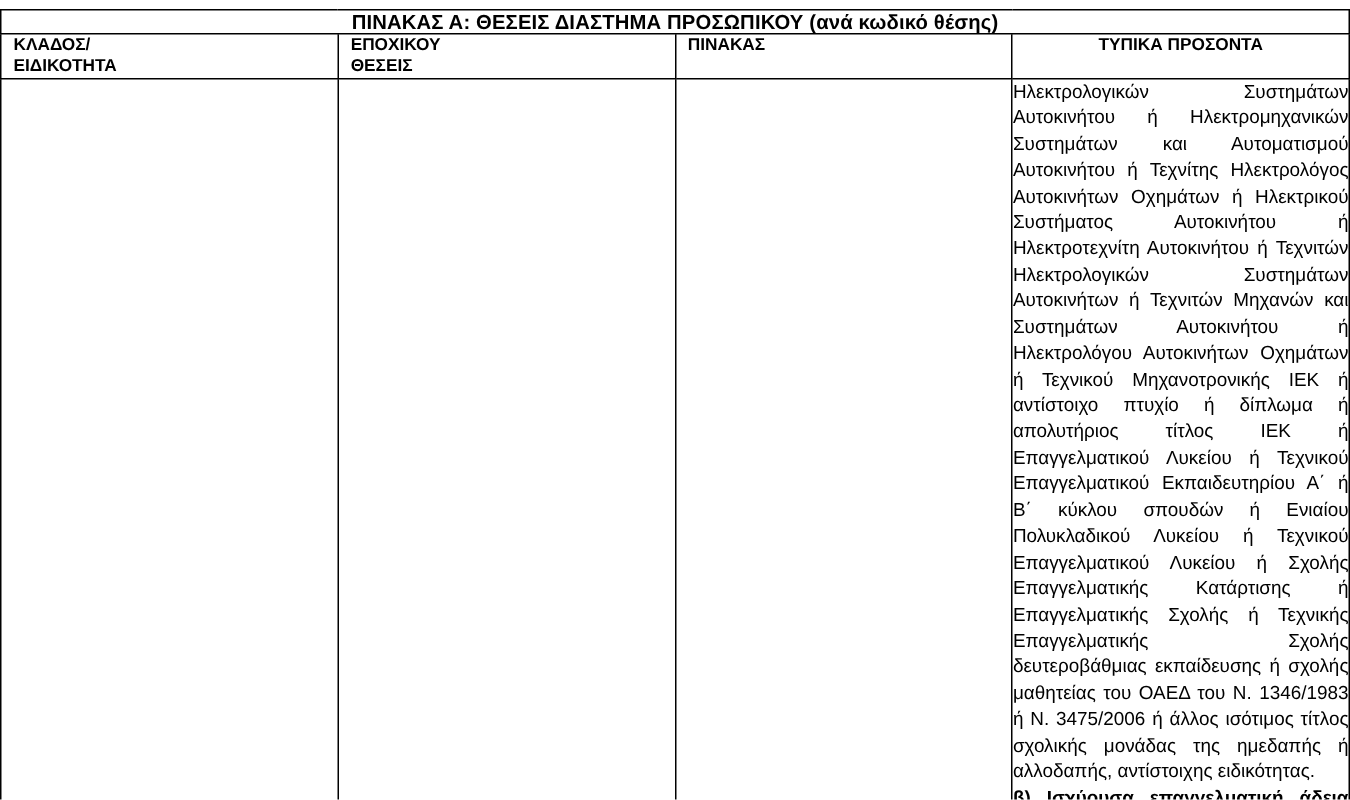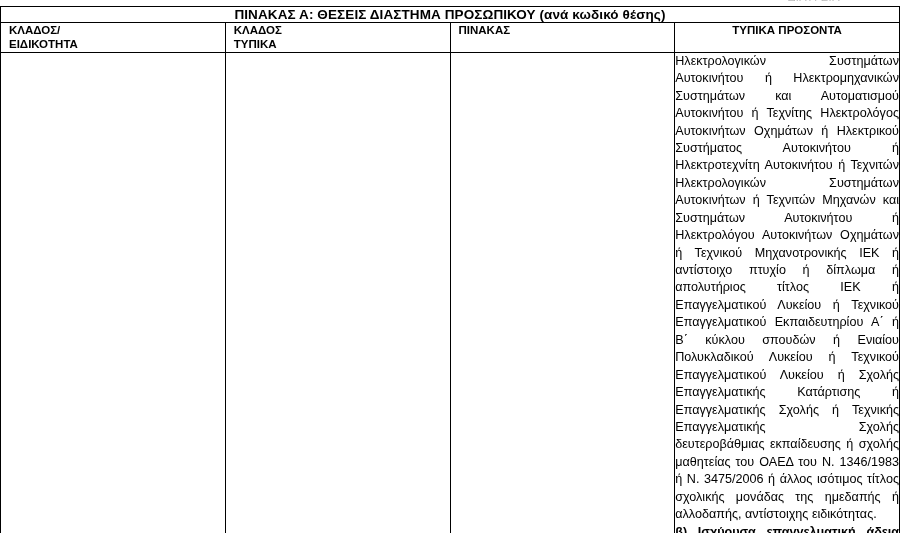--- a/index.html
+++ b/index.html
@@ -101,22 +101,22 @@
     <tbody>
       <tr>
         <td class="title-cell" colspan="4">ΠΙΝΑΚΑΣ Α: ΘΕΣΕΙΣ ΔΙΑΣΤΗΜΑ ΠΡΟΣΩΠΙΚΟΥ (ανά κωδικό θέσης)</td>
       </tr>
       <tr>
         <td class="head-cell left col-a">
           <span class="l2">ΚΛΑΔΟΣ/</span>
           <span class="l2">ΕΙΔΙΚΟΤΗΤΑ</span>
         </td>
         <td class="head-cell left col-b">
-          <span class="l2">ΚΛΑΔΟΣ</span>
-          <span class="l2">ΤΥΠΙΚΑ</span>
+          <span class="l2">ΕΠΟΧΙΚΟΥ</span>
+          <span class="l2">ΘΕΣΕΙΣ</span>
         </td>
         <td class="head-cell left col-c">
           <span class="l2">ΠΙΝΑΚΑΣ</span>
         </td>
         <td class="head-cell col-d">
           <span>ΤΥΠΙΚΑ ΠΡΟΣΟΝΤΑ</span>
         </td>
       </tr>
       <tr>
         <td class="empty-cell col-a"></td>

